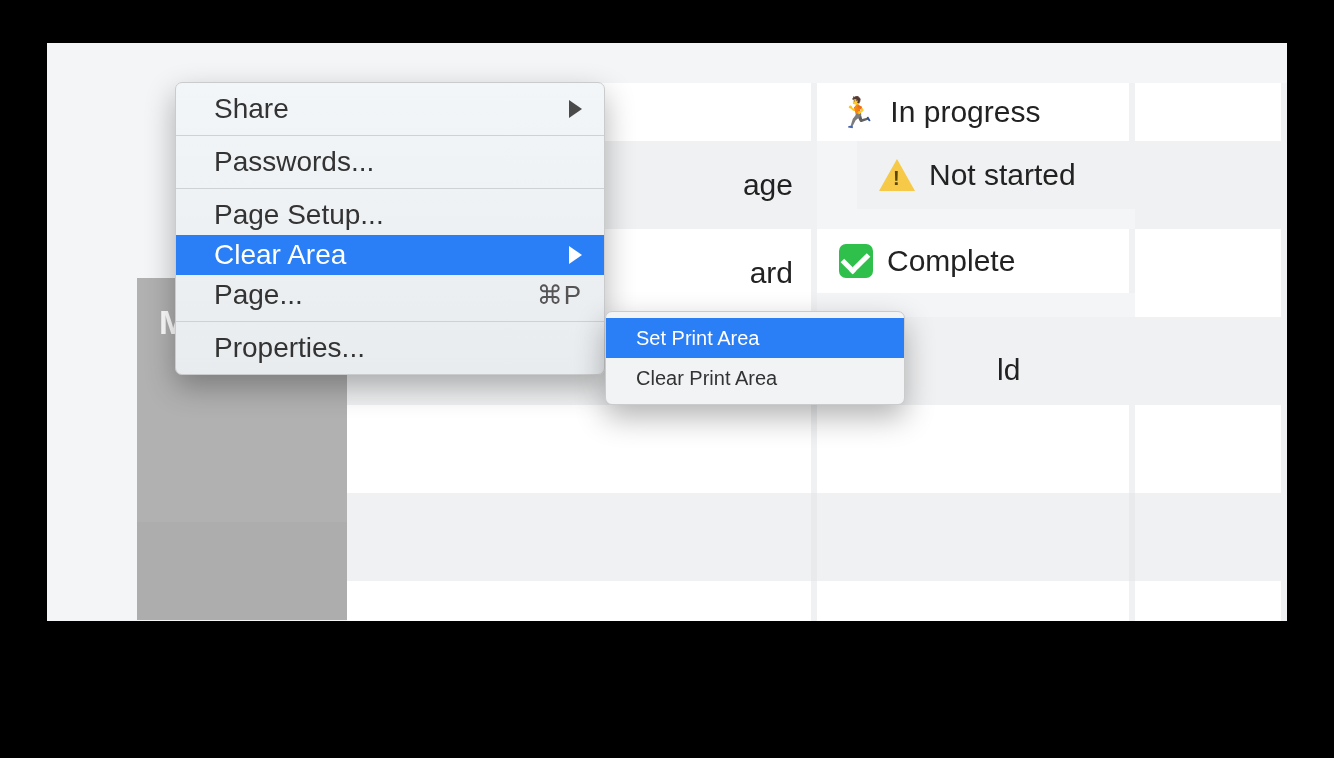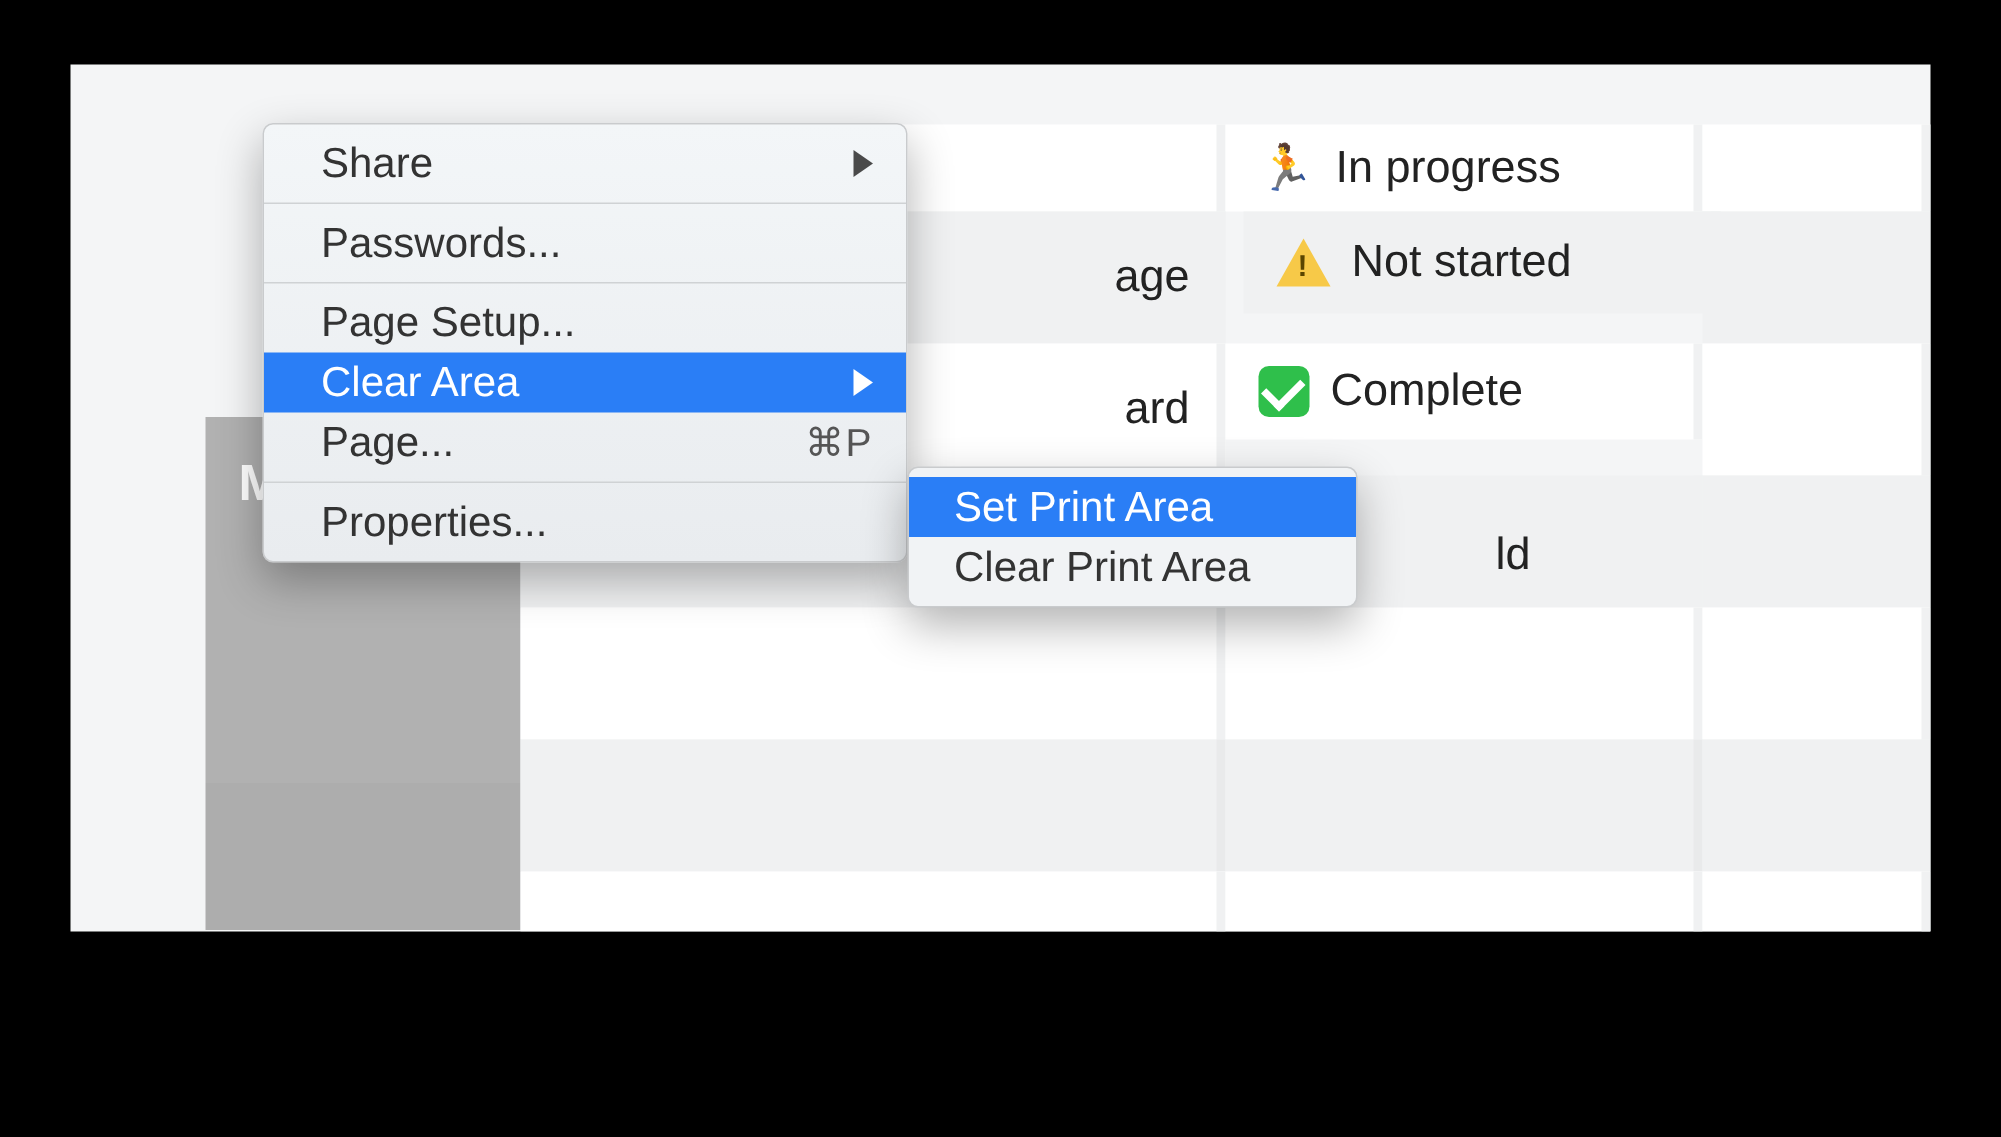--- a/index.html
+++ b/index.html
@@ -96,21 +96,21 @@
 
   .submenu {
     position:absolute;
     left: 558px; top: 268px;
     width: 300px;
     background: #f1f3f5;
     border:1px solid #c9cbcd;
     border-radius:7px;
     box-shadow: 0 12px 30px rgba(0,0,0,0.30);
     padding:6px 0;
-    font-size:28px;
+    font-size:20px;
     color:#333;
   }
   .submenu .item { height:40px; padding:0 22px 0 30px; display:flex; align-items:center; }
   .submenu .item.highlight { background:#2a7ef6; color:#fff; }
 </style>
 </head>
 <body>
 
 <div class="stage">
   <div class="sheet">
@@ -124,21 +124,21 @@
     <div class="cell" style="left:210px;top:0;width:470px;height:58px;"></div>
     <div class="cell" style="left:680px;top:0;width:318px;height:58px;">
       <span class="runner">🏃</span>
       <span>In progress</span>
     </div>
     <div class="cell" style="left:998px;top:0;width:152px;height:58px;"></div>
 
     <div class="cell gray" style="left:210px;top:58px;width:470px;height:88px;justify-content:flex-end;padding-right:18px;">
       <span>age</span>
     </div>
-    <div class="cell gray" style="left:692px;top:58px;width:318px;height:68px;">
+    <div class="cell gray" style="left:720px;top:58px;width:318px;height:68px;">
       <span class="warn-tri"></span>
       <span>Not started</span>
     </div>
     <div class="cell gray" style="left:998px;top:58px;width:152px;height:88px;"></div>
 
     <div class="cell" style="left:210px;top:146px;width:470px;height:88px;justify-content:flex-end;padding-right:18px;">
       <span>ard</span>
     </div>
     <div class="cell" style="left:680px;top:146px;width:318px;height:64px;">
       <span class="check-sq"></span>

